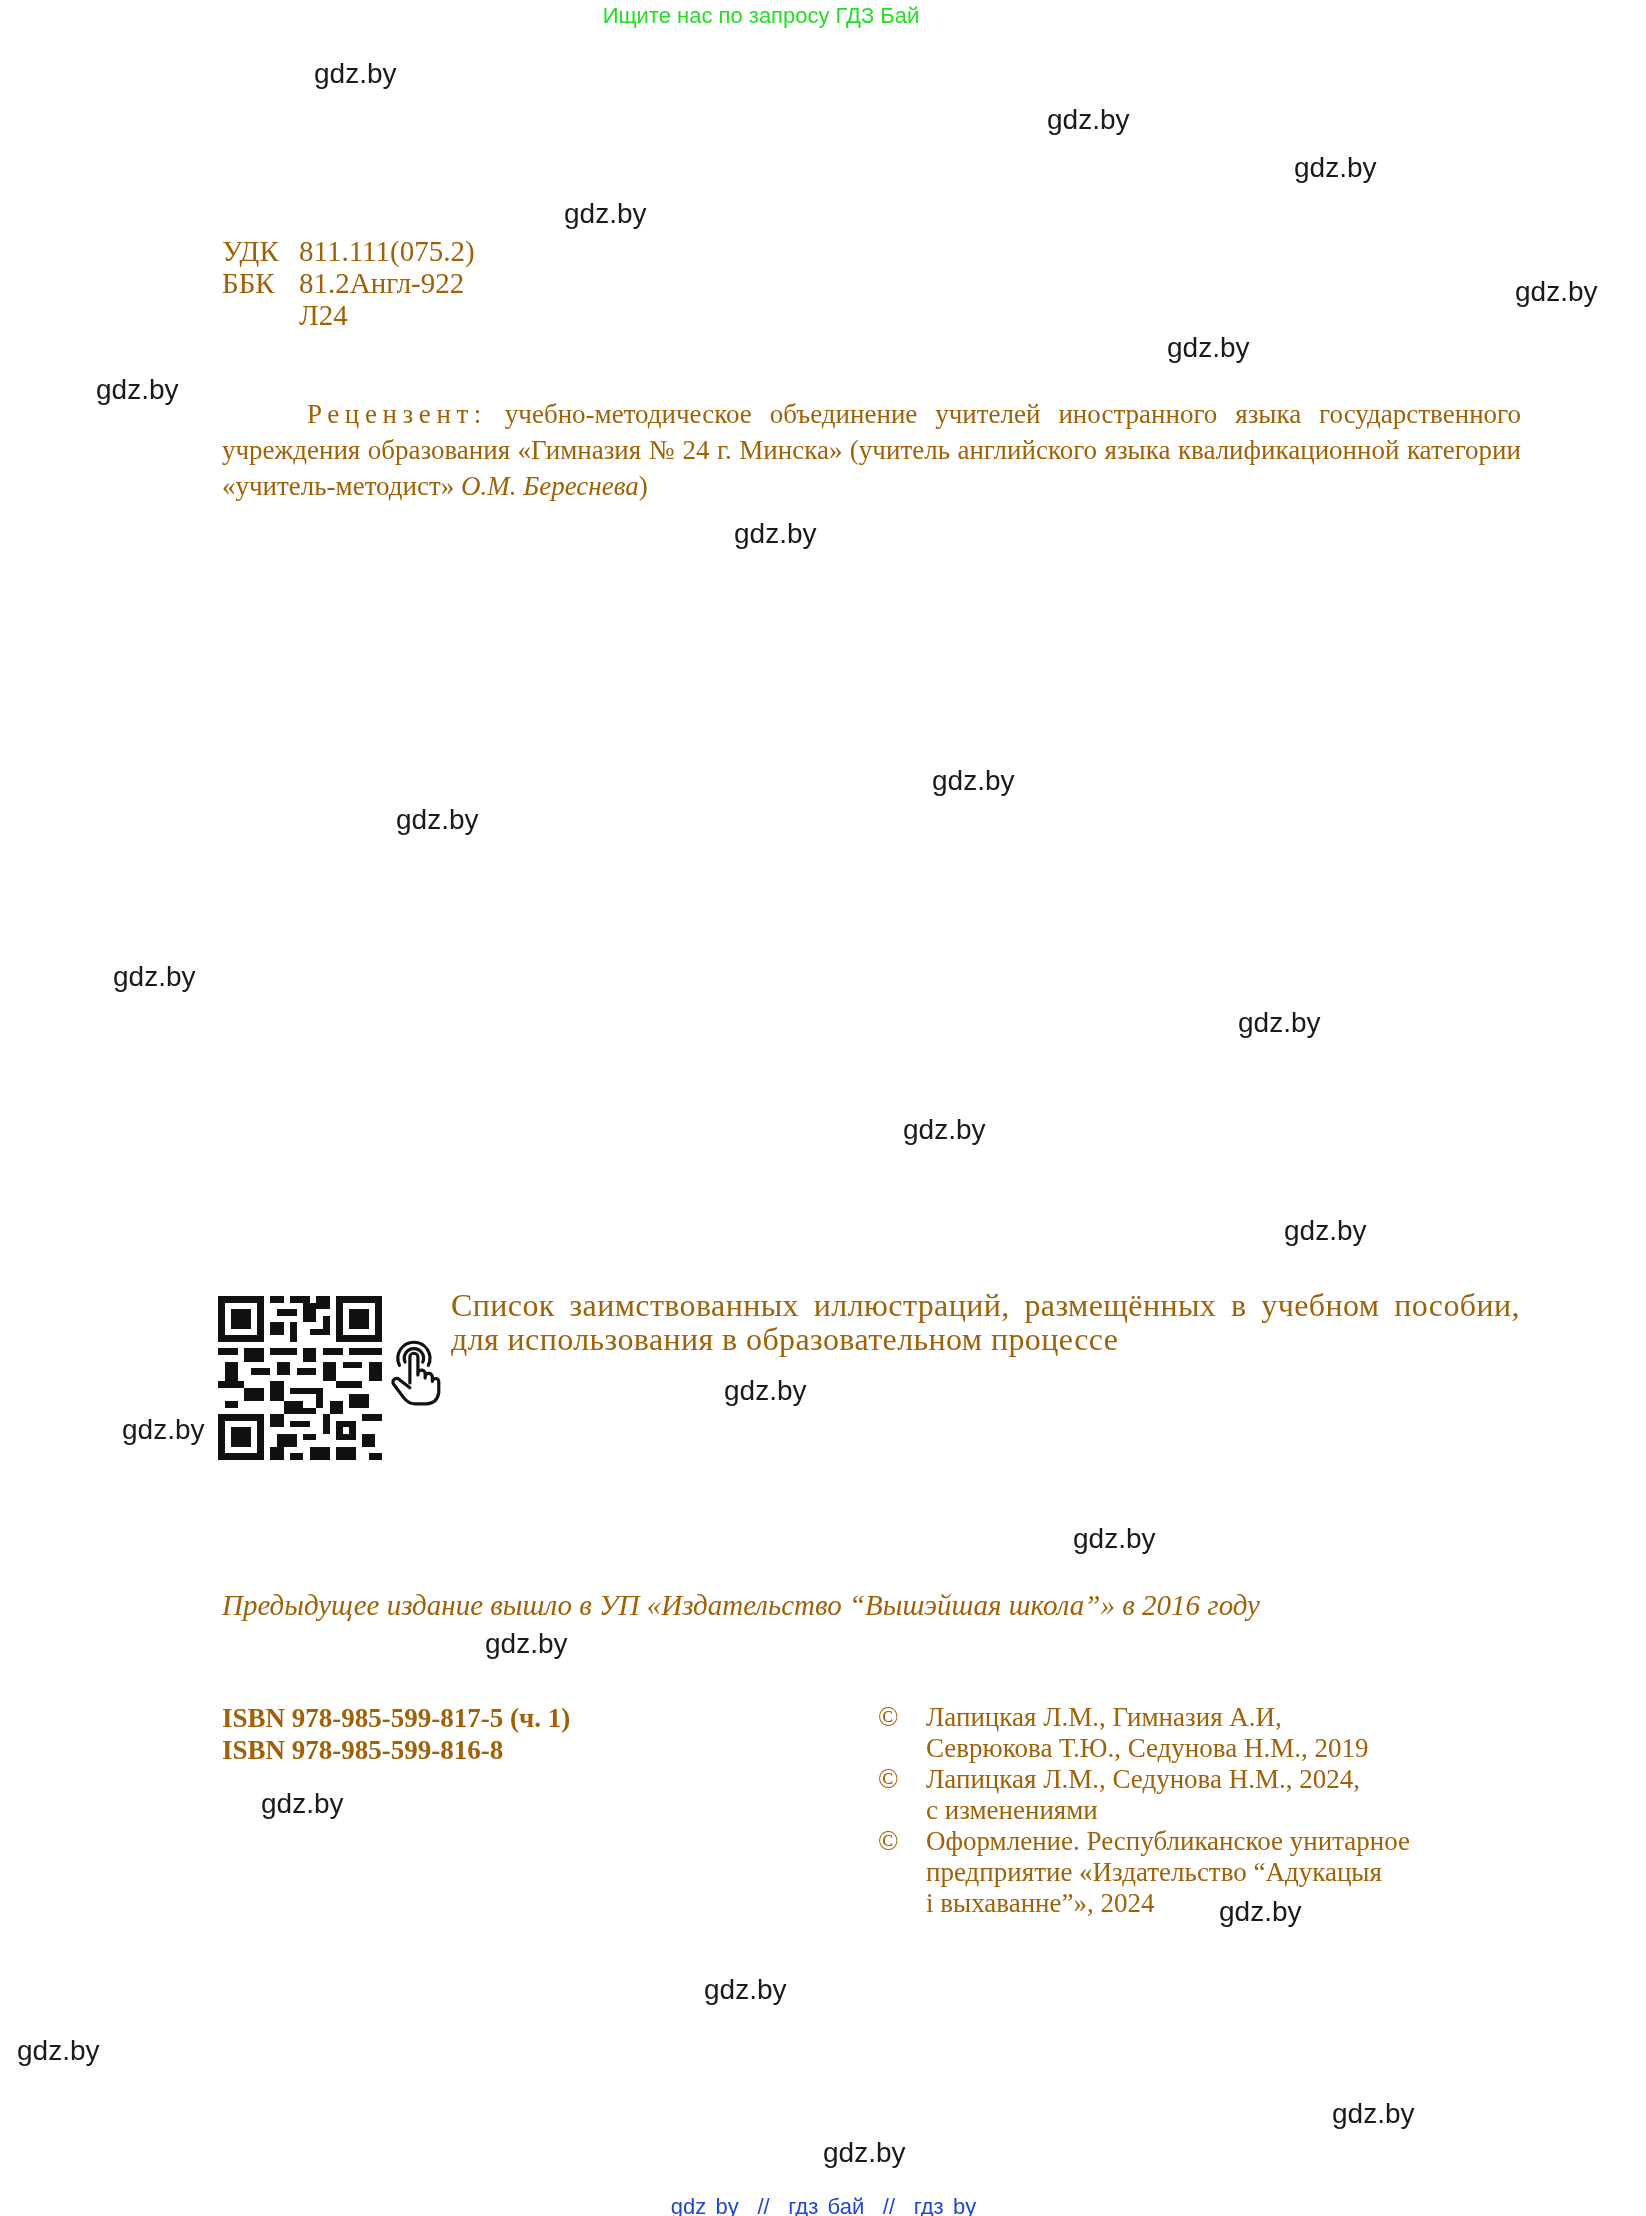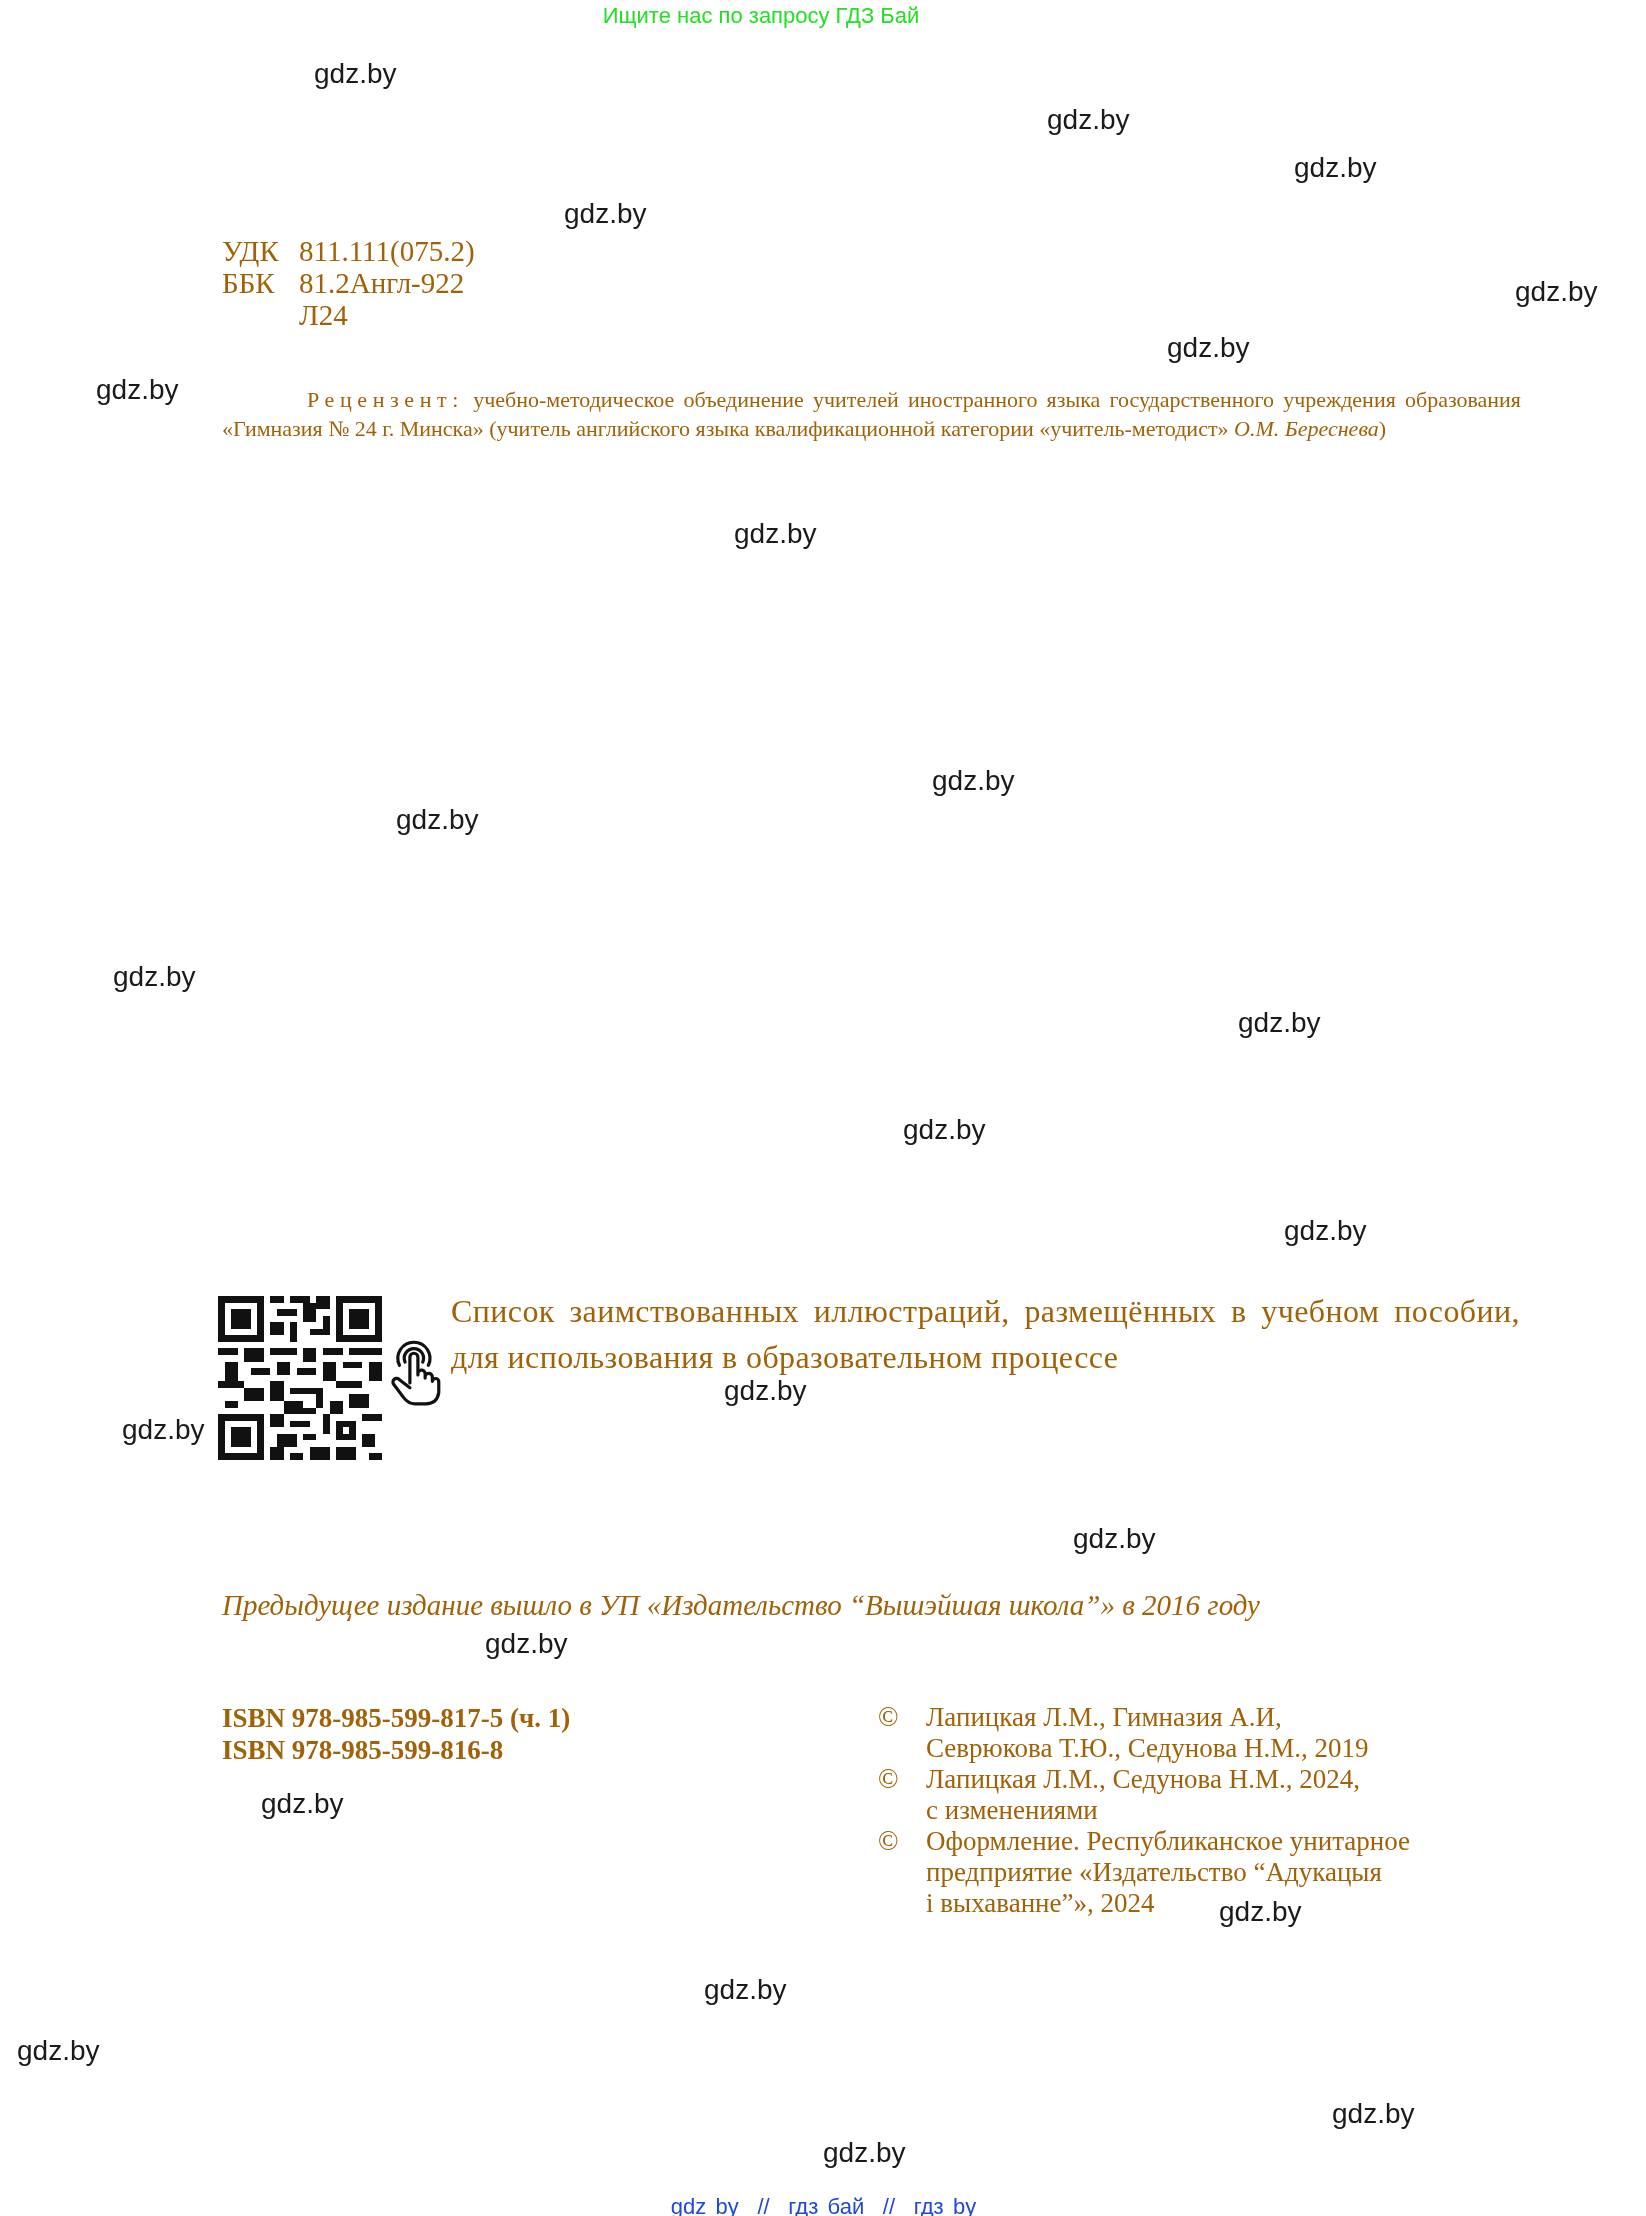--- a/index.html
+++ b/index.html
@@ -4,26 +4,26 @@
 <style>
   html, body { margin:0; padding:0; background:#ffffff; }
   body { width:1647px; height:2216px; position:relative; overflow:hidden; }
   .serif { font-family:"Liberation Serif","DejaVu Serif",serif; color:#a16207; }
   .sans { font-family:"Liberation Sans","DejaVu Sans",sans-serif; }
   .top-banner { position:absolute; top:3.2px; left:0; width:1522px; text-align:center; font-size:22px; color:#22e022; }
   .wm { position:absolute; font-size:28px; color:#1a1a1a; white-space:nowrap; }
   .udk { position:absolute; left:222px; top:235px; font-size:29px; line-height:32px; }
   .udk .row { display:flex; }
   .udk .k { width:77px; }
-  .reviewer { position:absolute; left:222px; top:385px; width:1299px; font-size:22px; line-height:29px; text-align:justify; }
+  .reviewer { position:absolute; left:222px; top:396px; width:1299px; font-size:27px; line-height:36px; text-align:justify; }
   .reviewer .label { letter-spacing:5.6px; margin-left:85px; }
   .reviewer em { font-style:italic; }
   .qr { position:absolute; left:218px; top:1296px; width:164px; height:164px; }
   .hand { position:absolute; left:389px; top:1338px; width:53px; height:69px; }
-  .illus { position:absolute; left:451px; top:1288px; width:1069px; font-size:32px; line-height:46px; text-align:justify; letter-spacing:0.4px; }
+  .illus { position:absolute; left:451px; top:1288px; width:1069px; font-size:32px; line-height:34px; text-align:justify; letter-spacing:0.4px; }
   .prev { position:absolute; left:222px; top:1589px; width:1299px; font-size:29px; font-style:italic; text-align:justify; }
   .isbn { position:absolute; left:222px; top:1702px; font-size:27px; font-weight:bold; line-height:32px; }
   .copy { position:absolute; left:878px; top:1702px; font-size:27px; line-height:31px; }
   .copy .item { display:flex; }
   .copy .sym { width:48px; }
   .footer { position:absolute; top:2194px; left:0; width:1647px; text-align:center; font-size:22px; color:#1f48d8; word-spacing:3.2px; }
 </style>
 </head>
 <body>
 

